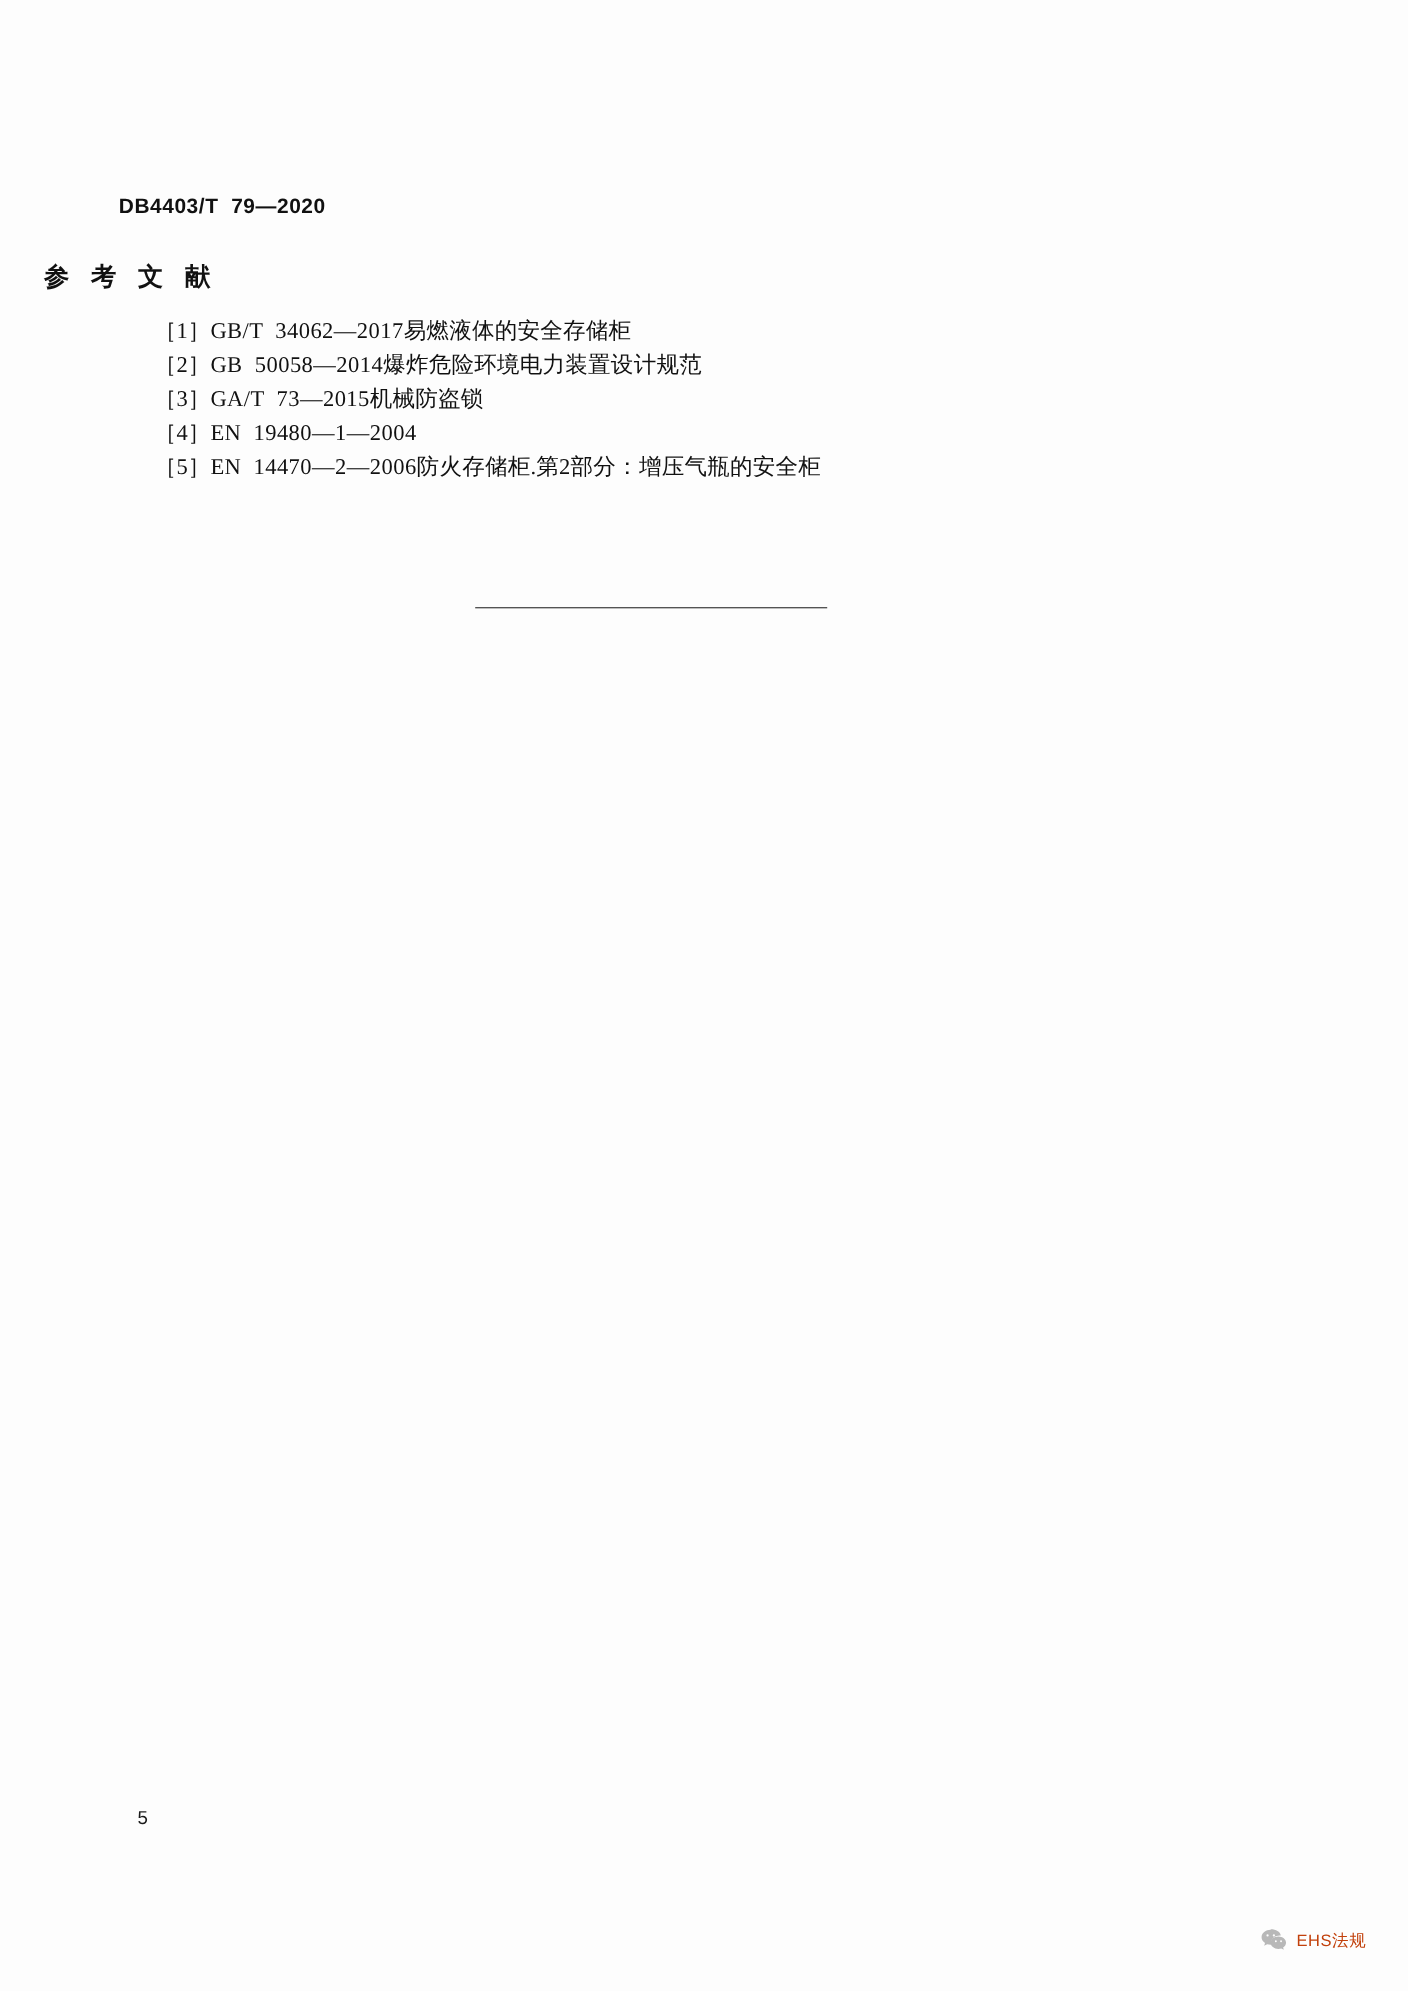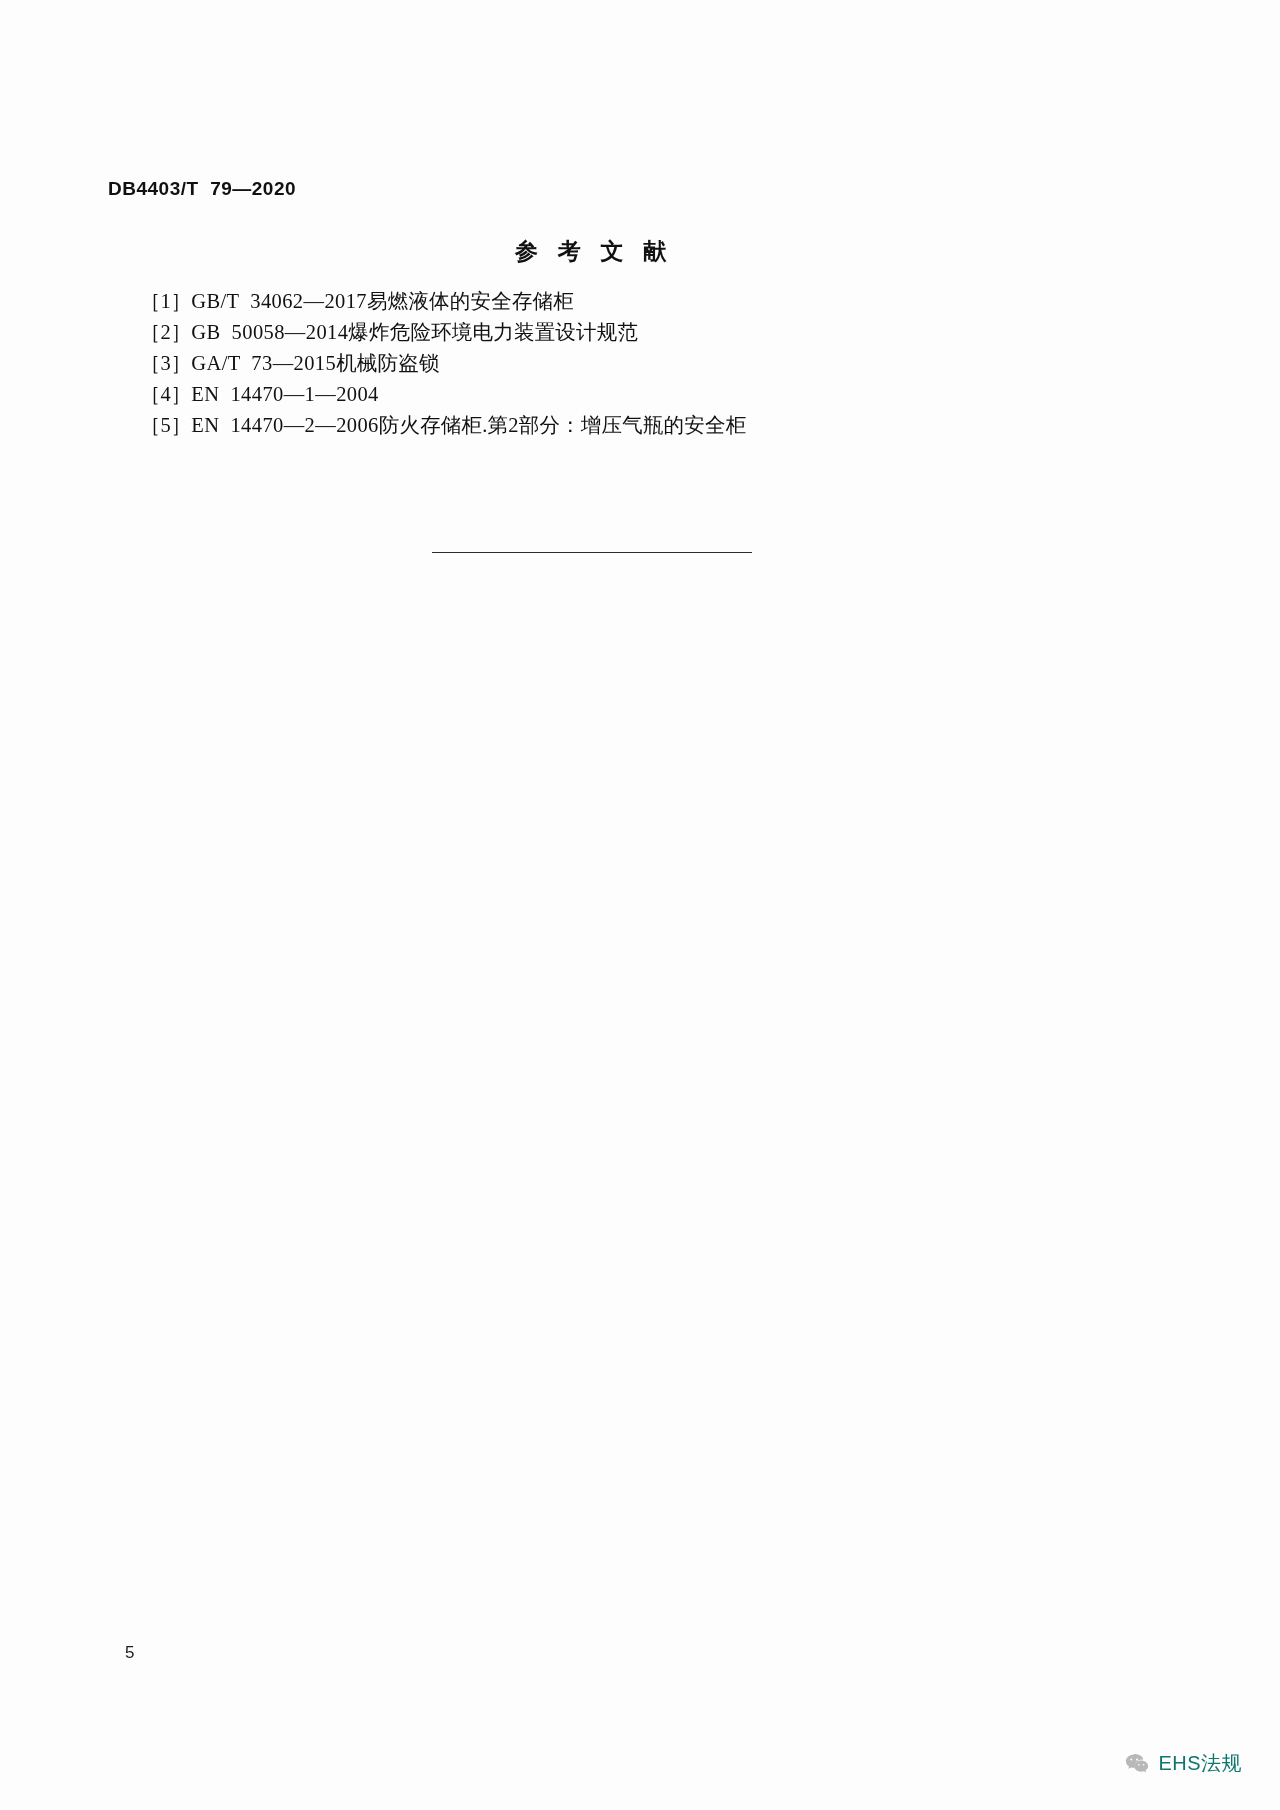--- a/index.html
+++ b/index.html
@@ -39,21 +39,20 @@
     white-space: pre;
     margin-top: 48px;
   }
 
   
   .section-title {
     position: absolute;
     left: 0;
     top: 236px;
     width: 1148px;
-    text-align: center;
     font-family: "Liberation Serif", serif;
     font-size: 23px;
     font-weight: 700;
     letter-spacing: 7px;
     color: #111;
   }
   .section-title .t {
     display: inline-block;
     padding-left: 40px;
   }
@@ -119,23 +118,23 @@
     gap: 8px;
     color: #b8b8b8;
   }
   .wm-icon {
     width: 26px;
     height: 26px;
     display: block;
   }
   .wm-text {
     font-family: "Liberation Sans", "DejaVu Sans", sans-serif;
-    font-size: 20px;
+    font-size: 15px;
     letter-spacing: 0.5px;
-    color: #0f766e;
+    color: #c2410c;
     white-space: pre;
   }
 </style>
 </head>
 <body>
 
 <div class="page">
   <div class="page-inner">
 
     <div class="doc-header">DB4403/T  79—2020</div>
@@ -159,21 +158,21 @@
       </div>
 
       <div class="ref-item">
         <span class="ref-num">［3］</span>
         <span class="ref-code">GA/T  73—2015</span>
         <span class="ref-title">机械防盗锁</span>
       </div>
 
       <div class="ref-item">
         <span class="ref-num">［4］</span>
-        <span class="ref-code">EN  14470—1—2004</span>
+        <span class="ref-code">EN  19480—1—2004</span>
       </div>
 
       <div class="ref-item">
         <span class="ref-num">［5］</span>
         <span class="ref-code">EN  14470—2—2006</span>
         <span class="ref-title">防火存储柜.第2部分：增压气瓶的安全柜</span>
       </div>
 
     </div>
 

